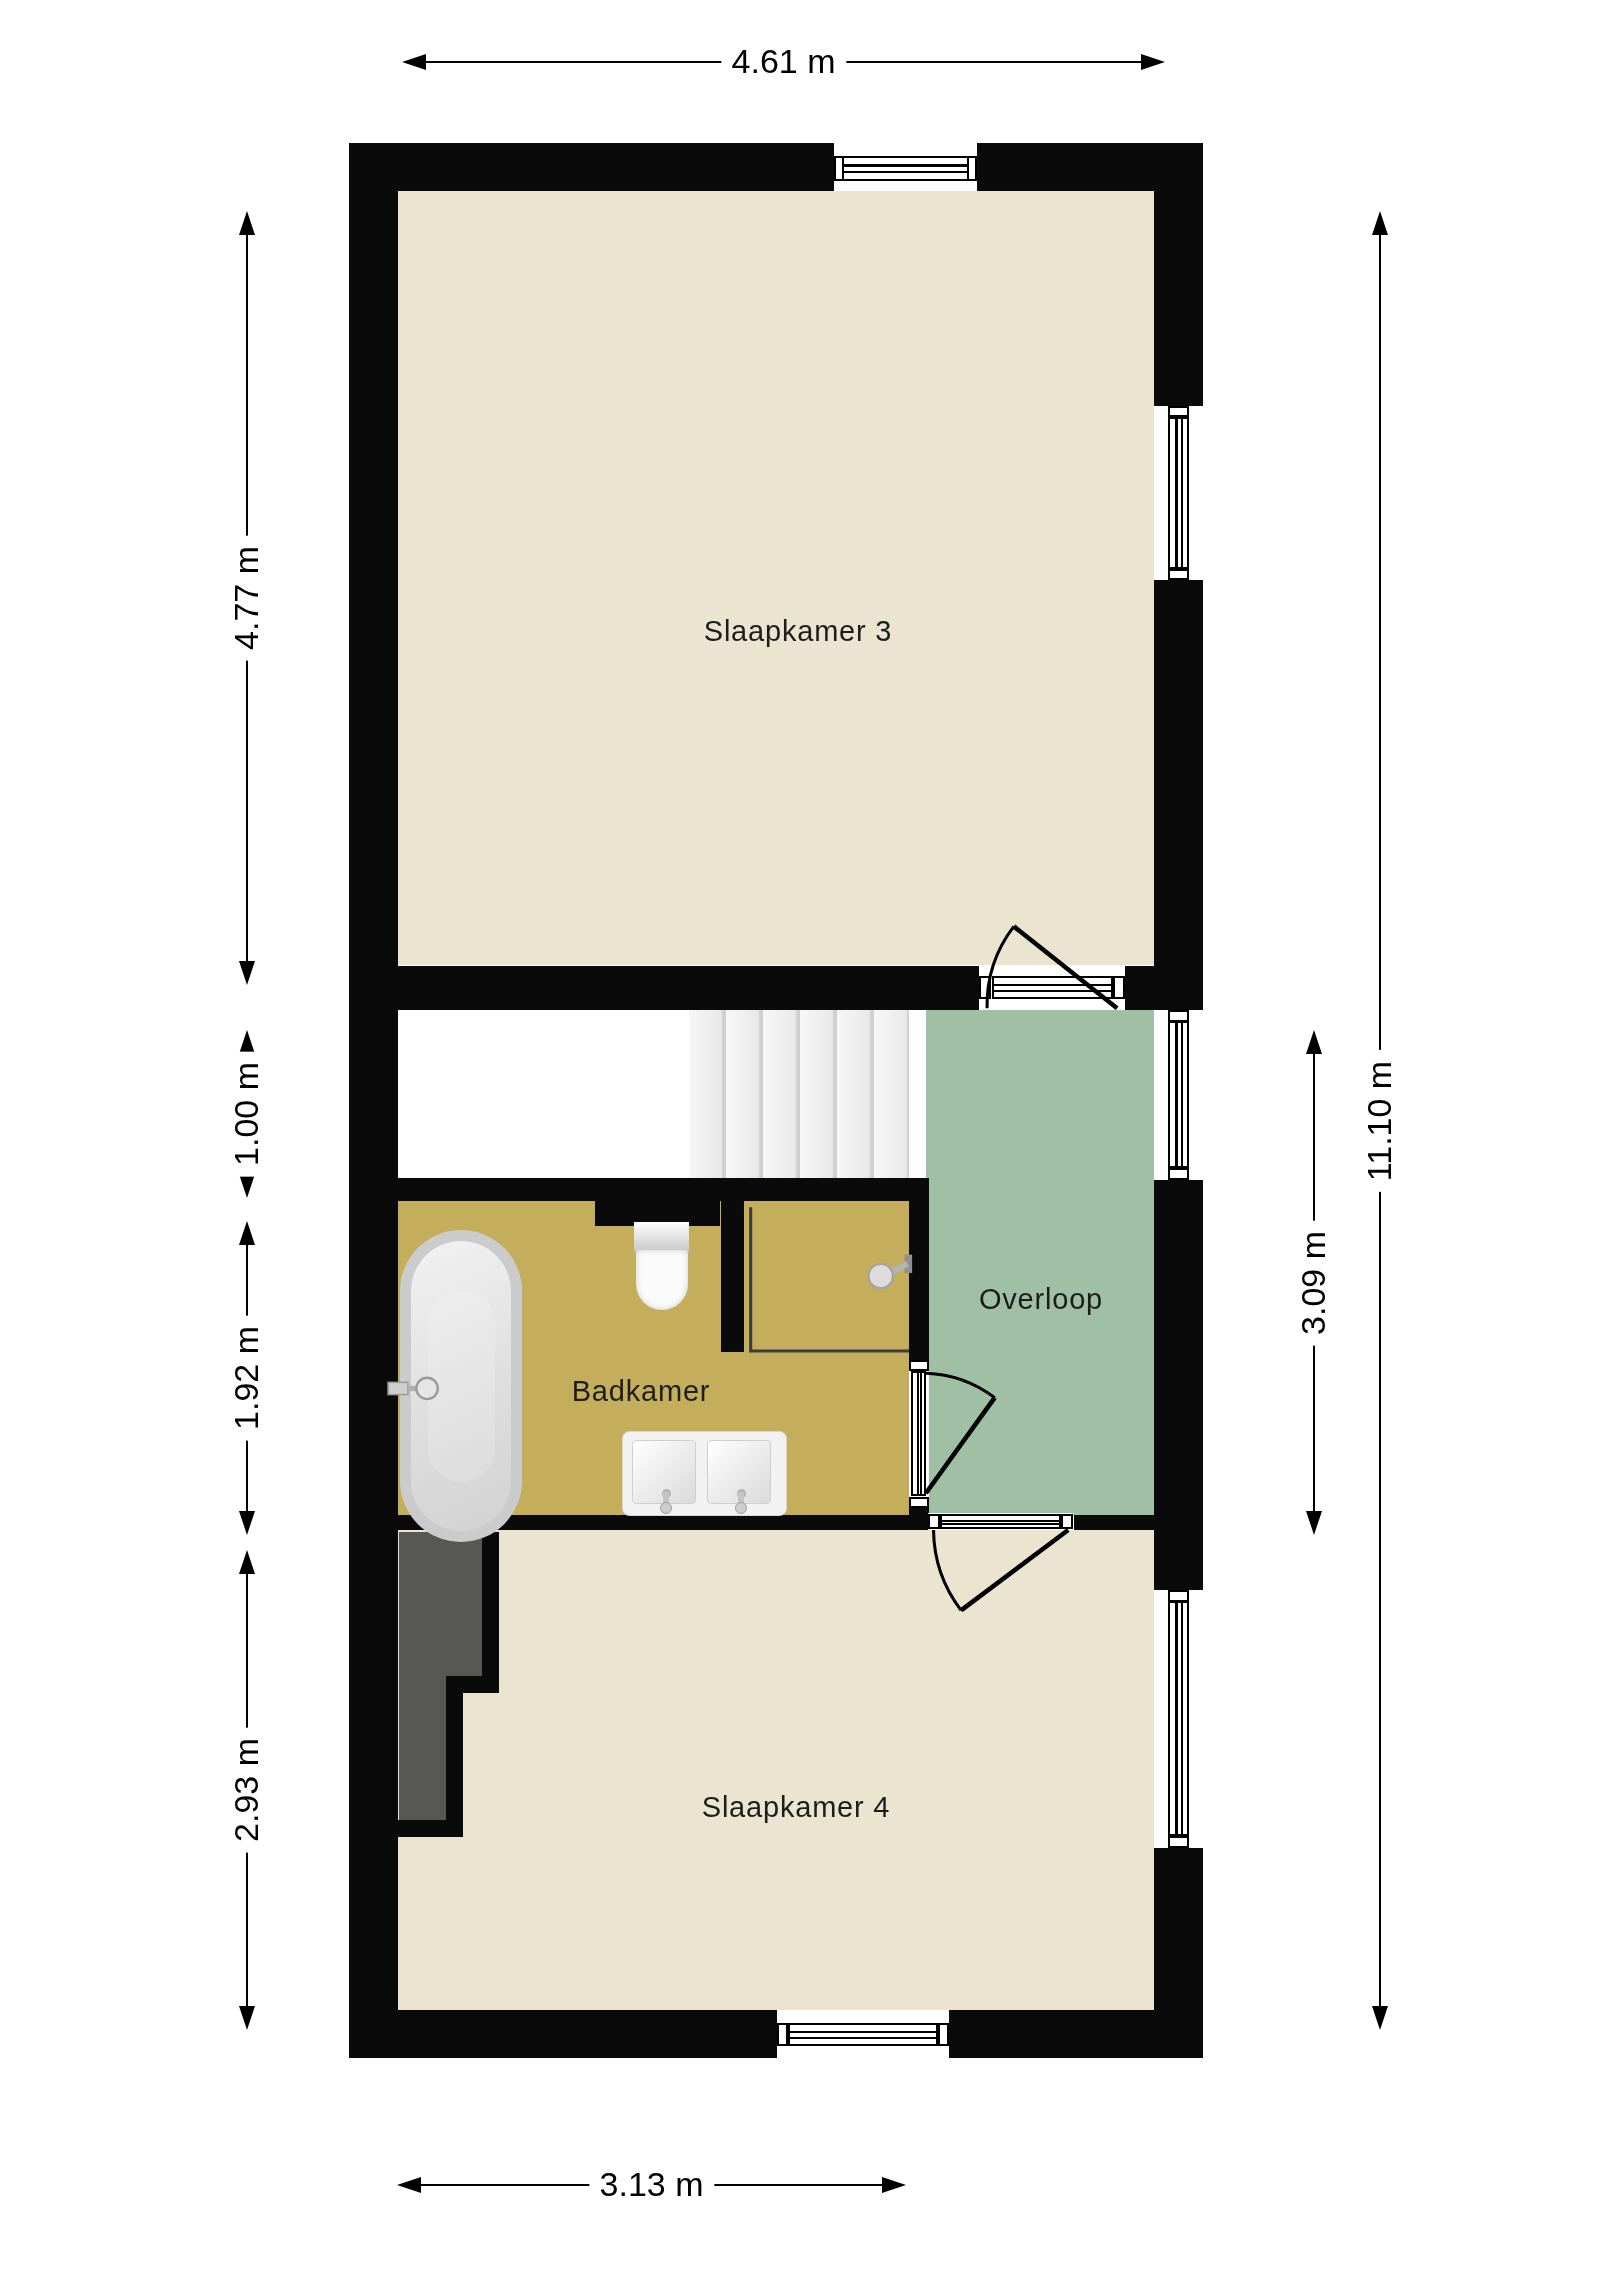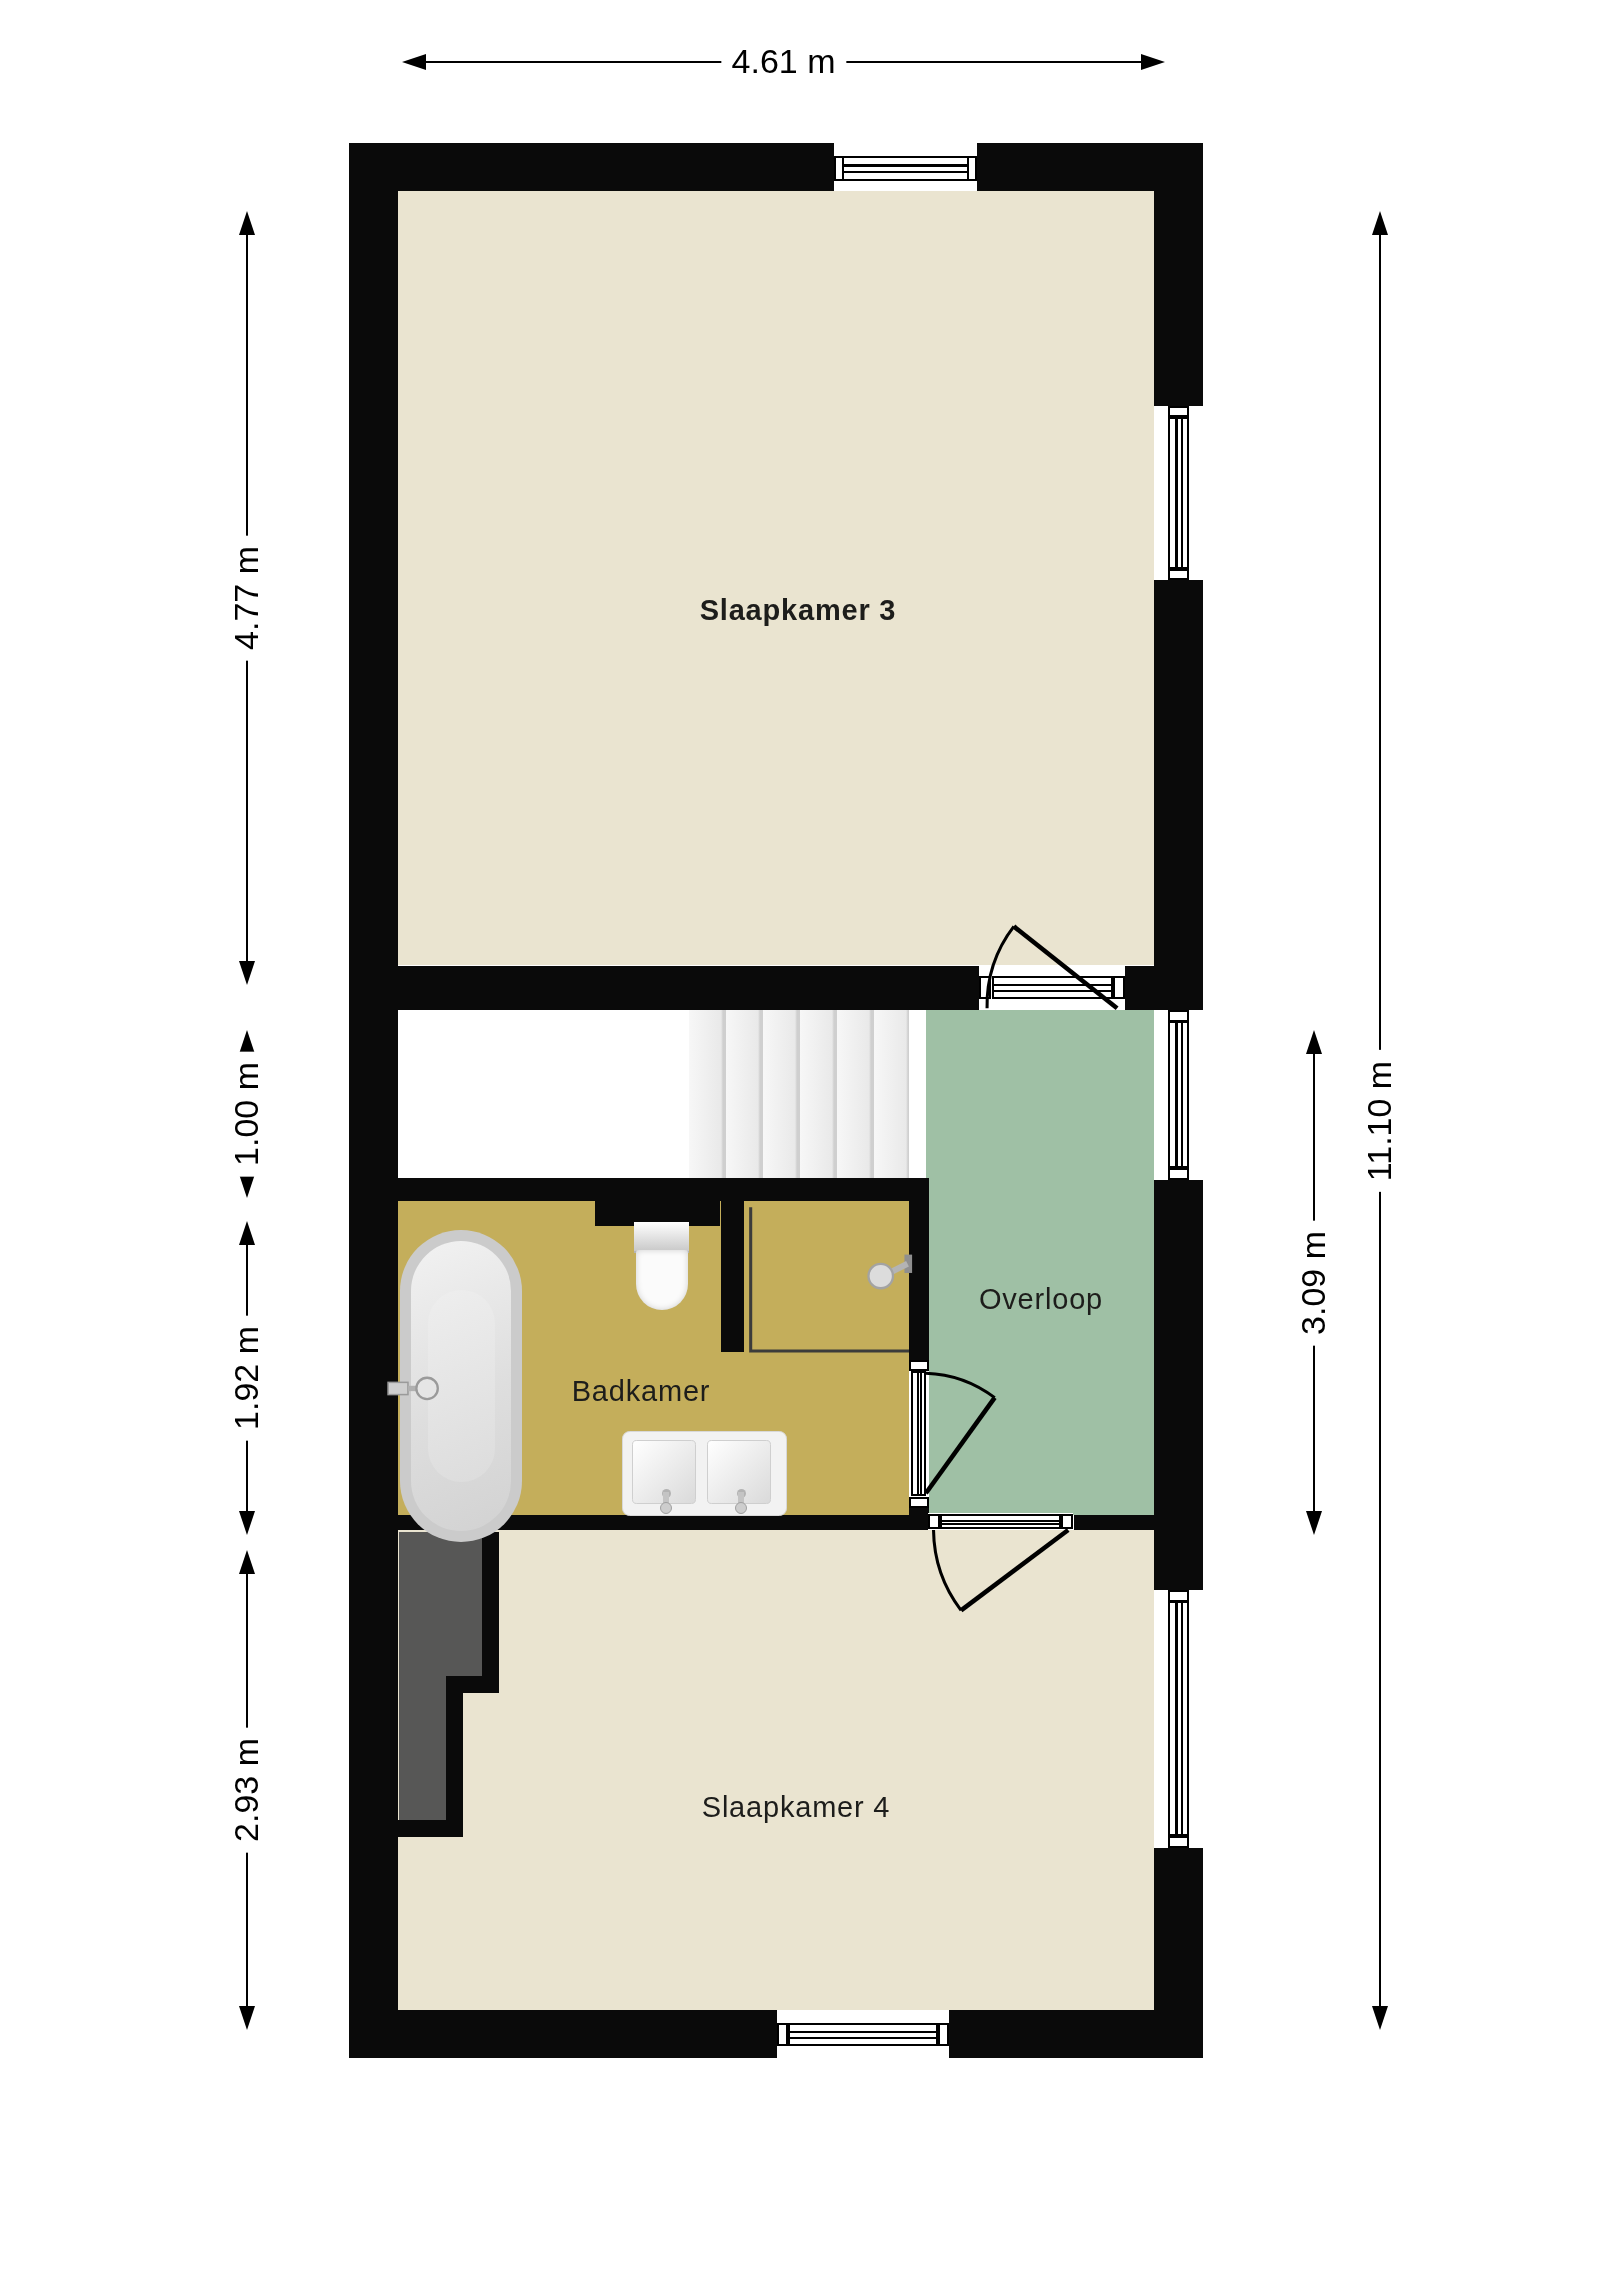--- a/index.html
+++ b/index.html
@@ -213,21 +213,21 @@
       <circle cx="1151" cy="1668" r="16" fill="#dcdcdc" stroke="#a3a3a3" stroke-width="3"></circle>
     </g>
 
     <g>
       <rect x="507" y="1807" width="26" height="16" fill="#cfcfcf" stroke="#9a9a9a" stroke-width="2"></rect>
       <line x1="533" y1="1815" x2="549" y2="1815" stroke="#b0b0b0" stroke-width="7"></line>
       <circle cx="558" cy="1815" r="14" fill="#e5e5e5" stroke="#9a9a9a" stroke-width="3"></circle>
     </g>
   </svg>
 
-  <div class="room-label z-lab" style="left:798px;top:590px;font-weight:bold;">Slaapkamer 3</div>
+  <div class="room-label z-lab" style="left:798px;top:611px;">Slaapkamer 3</div>
   <div class="room-label z-lab" style="left:641px;top:1371px;">Badkamer</div>
   <div class="room-label z-lab" style="left:1041px;top:1279px;">Overloop</div>
   <div class="room-label z-lab" style="left:796px;top:1787px;">Slaapkamer 4</div>
 
   <div class="hdim z-lab" style="left:402px;top:25px;width:763px;">
     <div class="hline"></div>
     <div class="arr left"></div>
     <div class="arr right"></div>
     <span class="dim-label">4.61 m</span>
   </div>
@@ -267,16 +267,22 @@
     <span class="dim-label">3.09 m</span>
   </div>
 
   <div class="vdim z-lab" style="left:1363px;top:191px;height:1819px;">
     <div class="vline"></div>
     <div class="arr up"></div>
     <div class="arr down"></div>
     <span class="dim-label">11.10 m</span>
   </div>
 
+  <div class="hdim z-lab" style="left:397px;top:2148px;width:509px;">
+    <div class="hline"></div>
+    <div class="arr left"></div>
+    <div class="arr right"></div>
+    <span class="dim-label">3.13 m</span>
+  </div>
 
 
 </div>
 
 
 </body></html>

